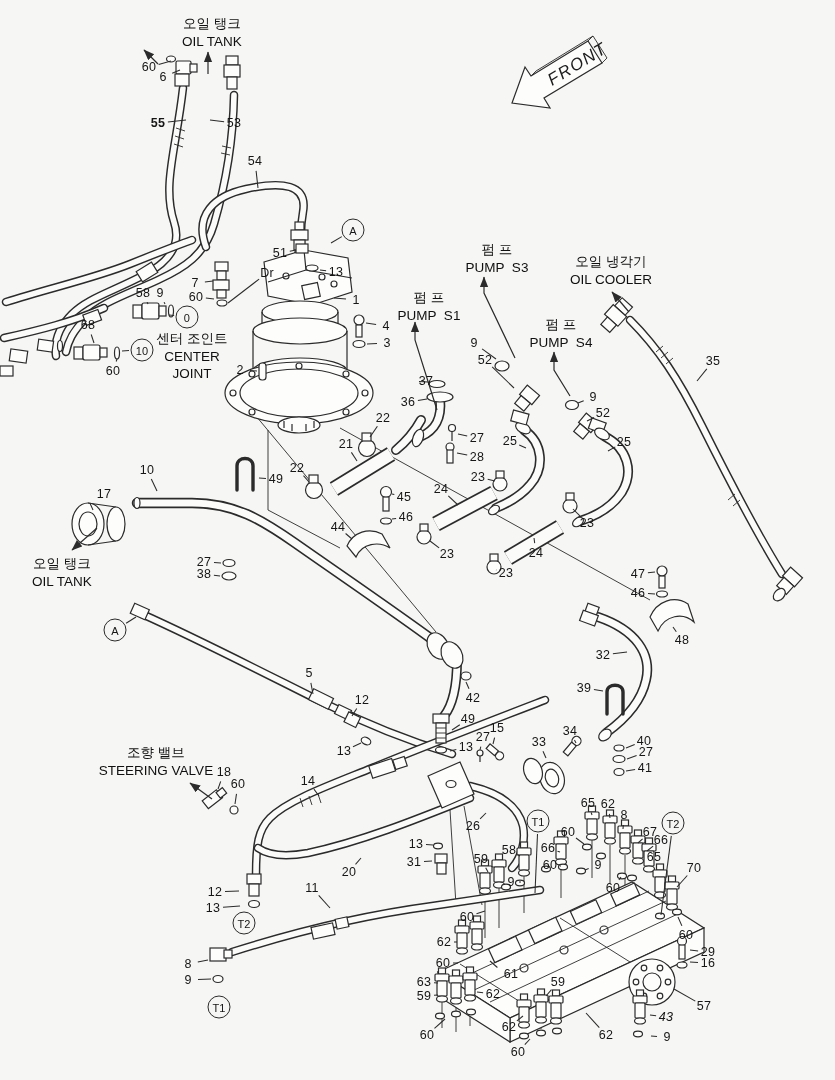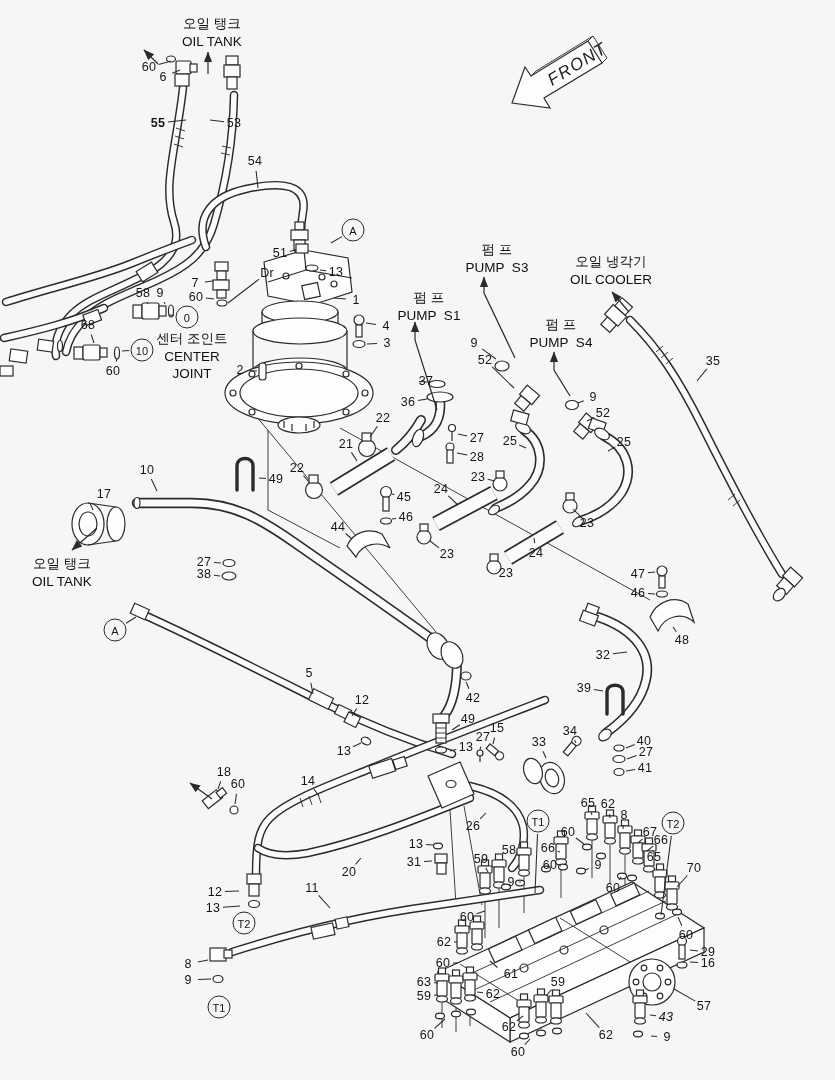--- a/index.html
+++ b/index.html
@@ -546,20 +546,21 @@
     </svg>
 
 <div class="layer">
       <div class="section-label" style="left: 212px; top: 15px;"><div>오일 탱크</div><div>OIL TANK</div></div>
       <div class="section-label" style="left: 497px; top: 241px;"><div>펌 프</div><div>PUMP  S3</div></div>
       <div class="section-label" style="left: 611px; top: 253px;"><div>오일 냉각기</div><div>OIL COOLER</div></div>
       <div class="section-label" style="left: 429px; top: 289px;"><div>펌 프</div><div>PUMP  S1</div></div>
       <div class="section-label" style="left: 561px; top: 316px;"><div>펌 프</div><div>PUMP  S4</div></div>
       <div class="section-label" style="left: 192px; top: 330px;"><div>센터 조인트</div><div>CENTER</div><div>JOINT</div></div>
       <div class="section-label" style="left: 62px; top: 555px;"><div>오일 탱크</div><div>OIL TANK</div></div>
+      <div class="section-label" style="left: 156px; top: 744px;"><div>조향 밸브</div><div>STEERING VALVE</div></div>
     </div>
 <div class="layer">
       <div class="callout" style="left: 149px; top: 67px;">60</div>
       <div class="callout" style="left: 163px; top: 77px;">6</div>
       <div class="callout" style="left: 158px; top: 123px; font-weight: bold;">55</div>
       <div class="callout" style="left: 234px; top: 123px;">53</div>
       <div class="callout" style="left: 255px; top: 161px;">54</div>
       <div class="callout" style="left: 280px; top: 253px;">51</div>
       <div class="callout" style="left: 336px; top: 272px;">13</div>
       <div class="callout" style="left: 267px; top: 273px;">Dr</div>

